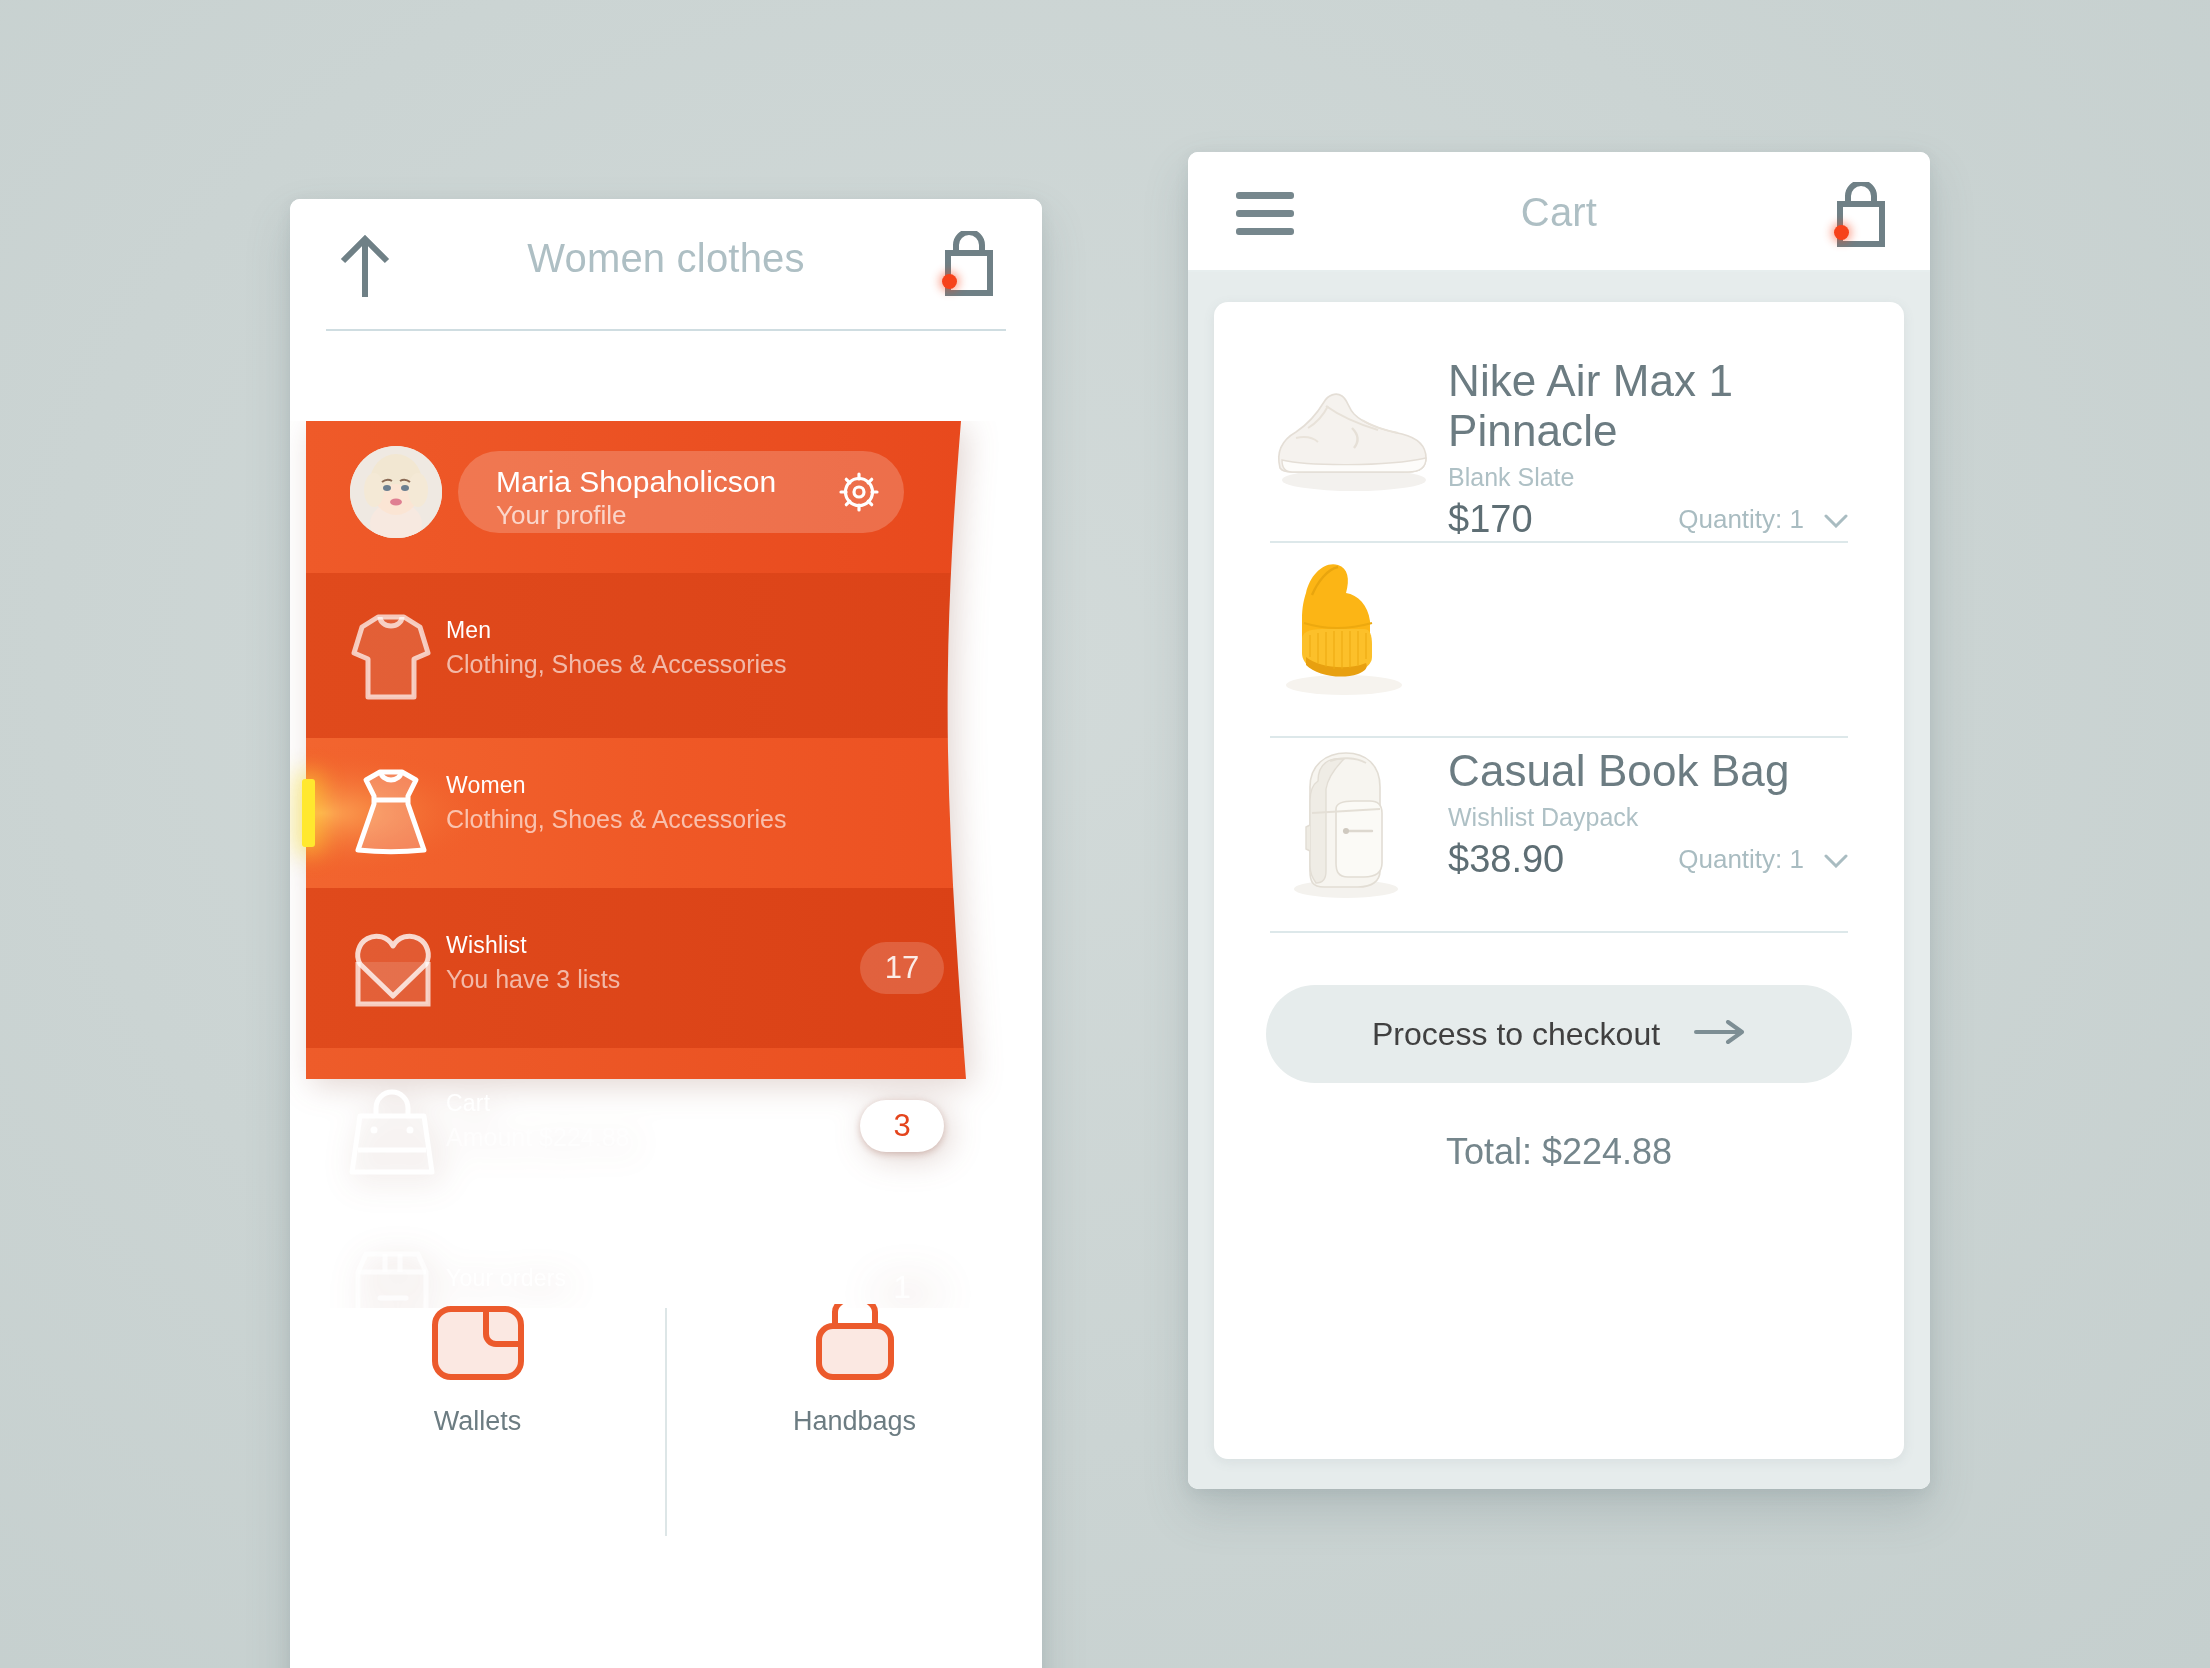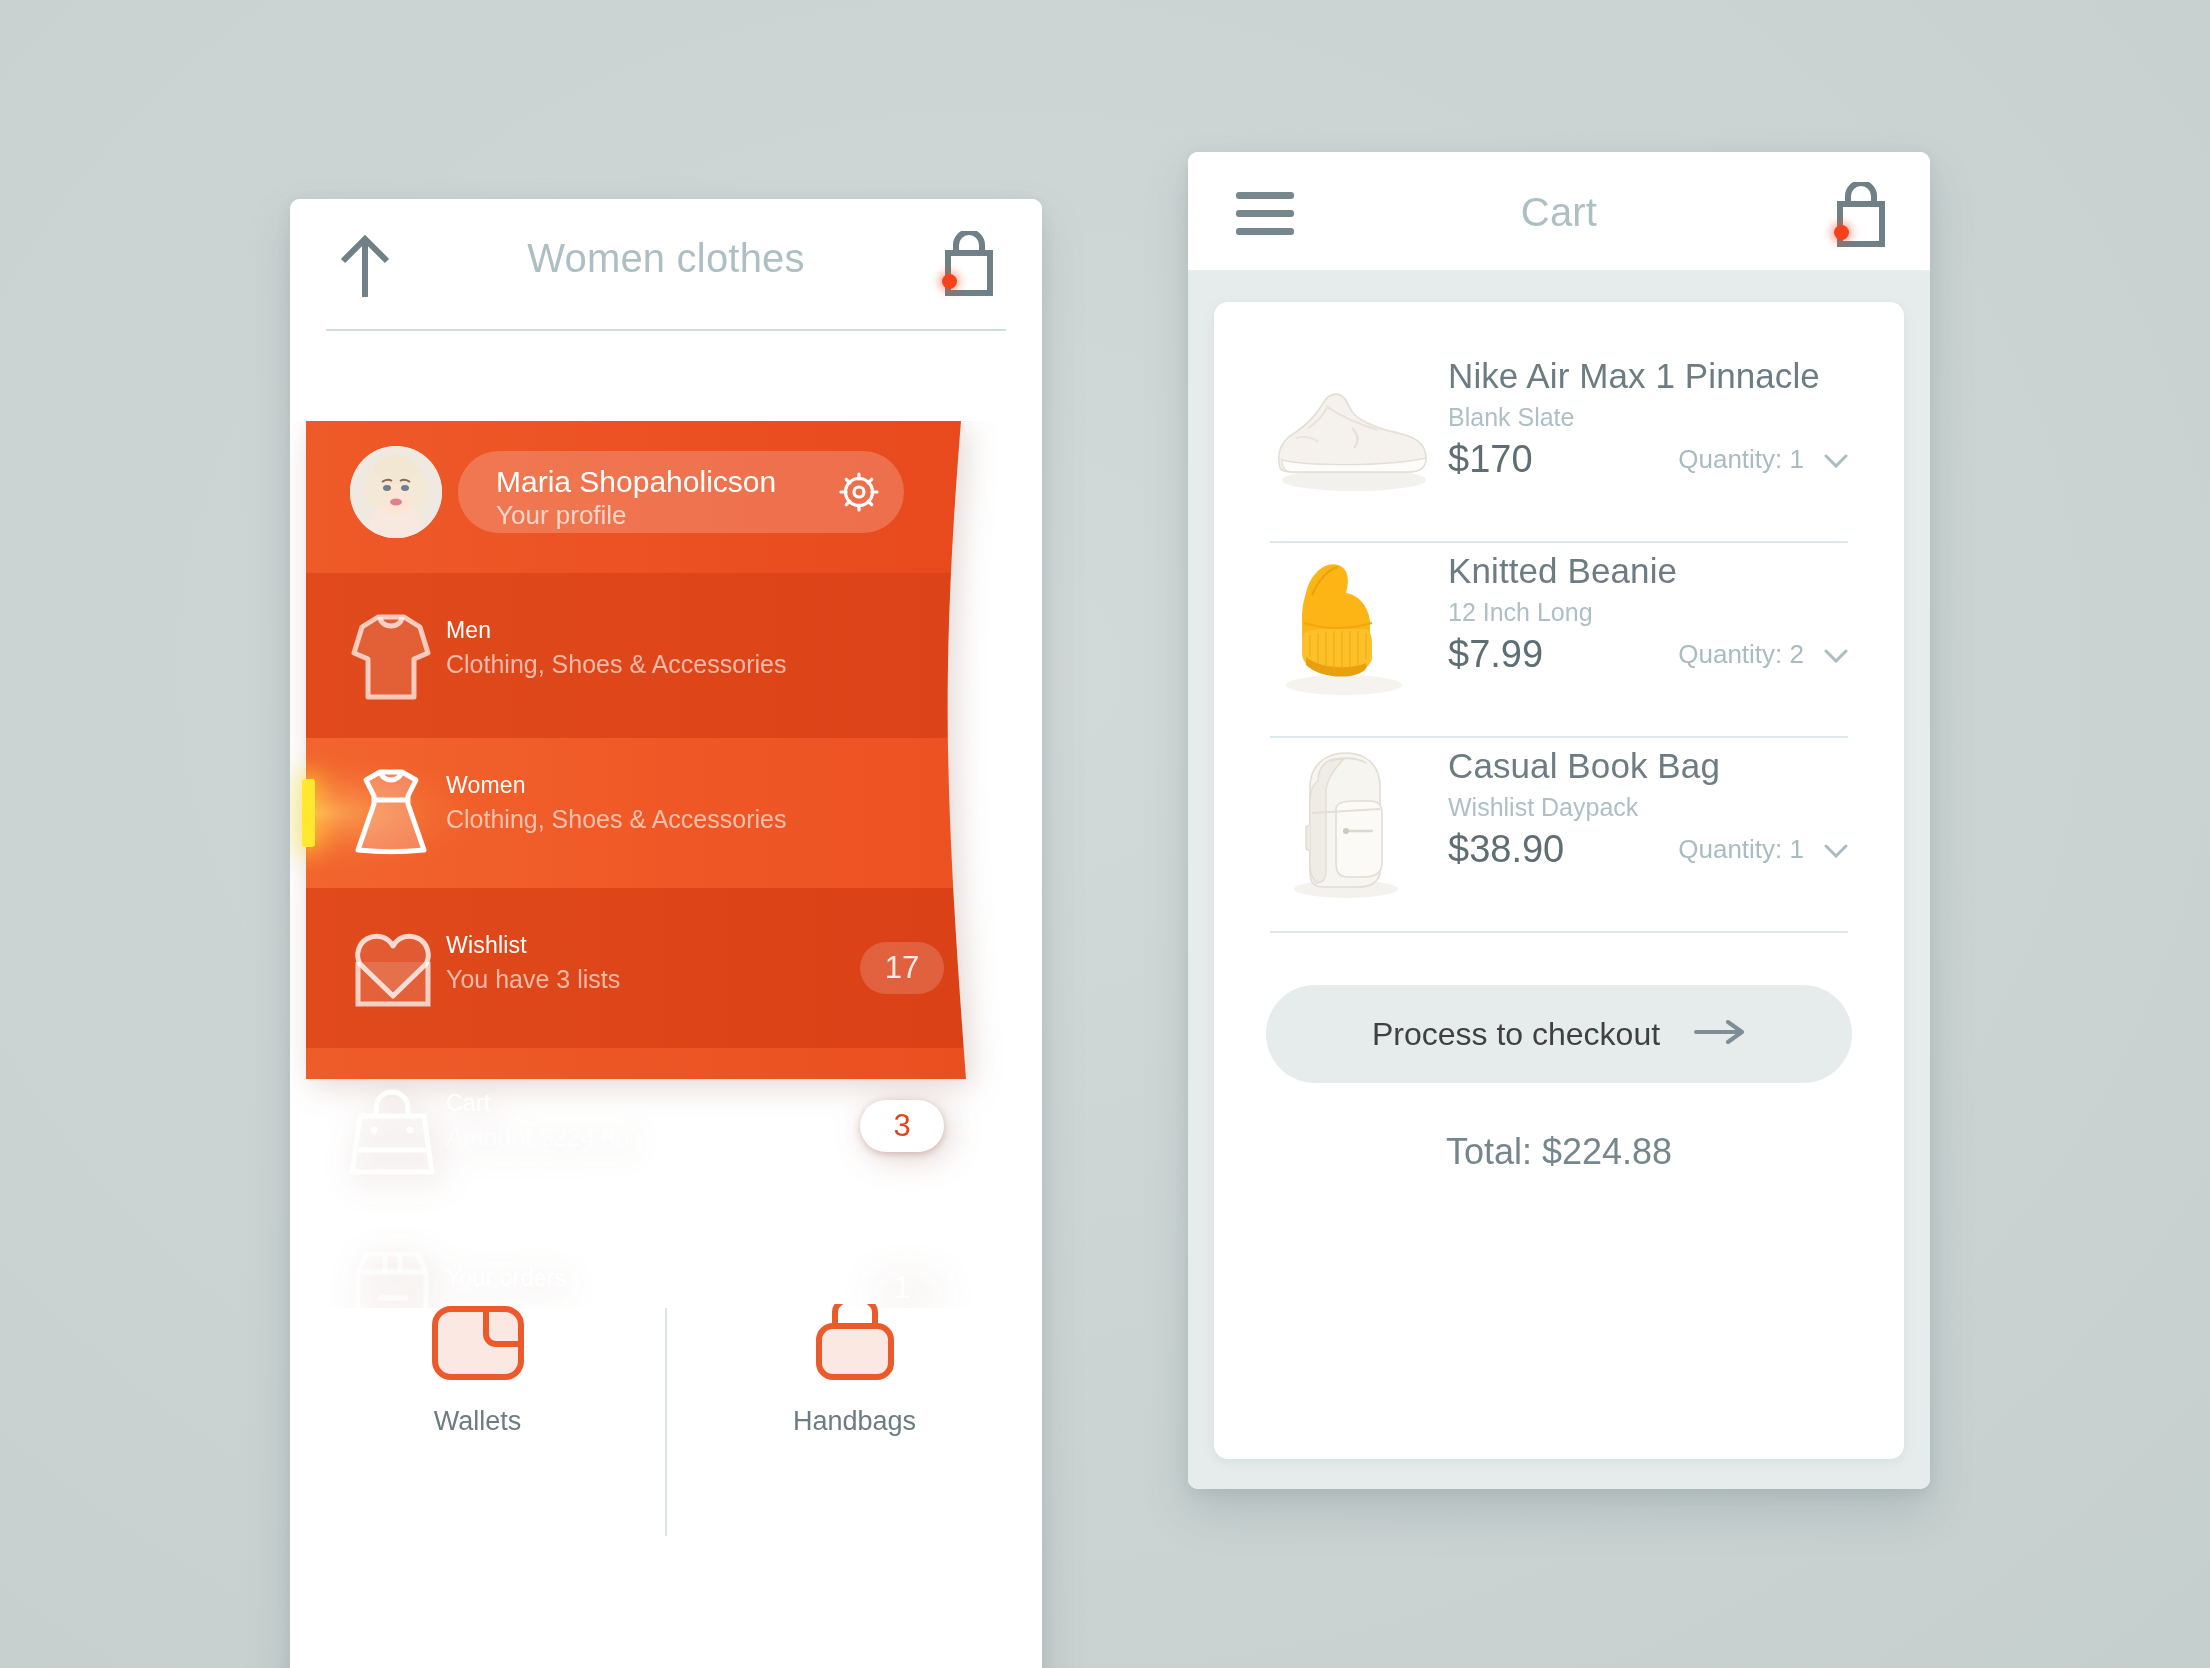--- a/index.html
+++ b/index.html
@@ -137,21 +137,21 @@
     width: 100%; height: 100%; background: #fff; border-radius: 14px;
     box-shadow: 0 3px 12px rgba(90,110,115,0.10);
     padding: 46px 52px 0 52px; position: relative;
   }
   .citem { display: flex; align-items: flex-start; height: 193px; }
   .cthumb {
     width: 170px; height: 170px; flex: 0 0 auto; position: relative;
     display: flex; align-items: center; justify-content: center;
   }
   .cinfo { flex: 1; padding-left: 12px; padding-top: 8px; position: relative; }
-  .cname { font-size: 35px; color: #6c7c82; letter-spacing: 0.1px; }
+  .cname { font-size: 44px; color: #6c7c82; letter-spacing: 0.1px; }
   .cdesc { font-size: 25px; color: #aec0c5; margin-top: 7px; }
   .cprice { font-size: 38px; color: #5e6e74; margin-top: 6px; }
   .cqty {
     position: absolute; right: 4px; bottom: 6px; font-size: 26px; color: #a9bcc1;
     display: flex; align-items: center; gap: 20px; cursor: pointer;
   }
   .csep { height: 2px; background: #dde8ea; margin: 0 4px; }
   .checkout {
     margin: 52px auto 0 auto; width: 100%; height: 98px; background: #e6ecec;
     border-radius: 49px; display: flex; align-items: center; justify-content: center;
@@ -434,33 +434,20 @@
               <line x1="60" y1="79" x2="60" y2="114"></line>
                 <line x1="68" y1="78" x2="68" y2="116"></line>
               <line x1="76" y1="78" x2="76" y2="116"></line>
                 <line x1="84" y1="78" x2="84" y2="115"></line>
               <line x1="92" y1="78" x2="92" y2="112"></line>
                 <line x1="100" y1="80" x2="100" y2="106"></line>
             </g>
             <path d="M38 70 q32 10 68 0" fill="none" stroke="#eda90f" stroke-width="2"></path>
           </svg>
         </div>
-        <div class="cinfo">
-          <div class="cname">Knitted Beanie</div>
-          <div class="cdesc">12 Inch Long</div>
-          <div class="cprice">$7.99</div>
-          <div class="cqty">
-            <span>Quantity: 2</span>
-            <span>
-              <svg viewBox="0 0 24 14" width="24" height="14">
-                <path d="M2 2 L12 12 L22 2" fill="none" stroke="#a9bcc1" stroke-width="3" stroke-linecap="round"></path>
-              </svg>
-            </span>
-          </div>
-        </div>
       </div>
       <div class="csep"></div>
 
       <div class="citem">
         <div class="cthumb">
           <svg viewBox="0 0 170 160" width="170" height="160">
             <ellipse cx="80" cy="146" rx="52" ry="9" fill="#f4f2ee"></ellipse>
             <path d="M44 44 C44 22 60 10 80 10 C100 10 114 22 114 44 L114 128 C114 138 106 144 92 144 L58 144 C46 144 44 138 44 128 Z" fill="#f7f5f0" stroke="#e2ddd4" stroke-width="1.6"></path>
             <path d="M52 38 C52 20 64 14 78 16 C70 24 62 34 60 46 L60 128 C60 136 56 140 50 140 C46 134 44 130 44 122 L44 58 C44 48 46 42 52 38 Z" fill="#efece5" stroke="#e2ddd4" stroke-width="1.4"></path>
             <path d="M70 66 C70 60 76 58 88 58 L104 58 C112 58 116 62 116 70 L116 120 C116 130 110 134 98 134 L82 134 C72 134 70 128 70 120 Z" fill="#fbfaf6" stroke="#e2ddd4" stroke-width="1.6"></path>

